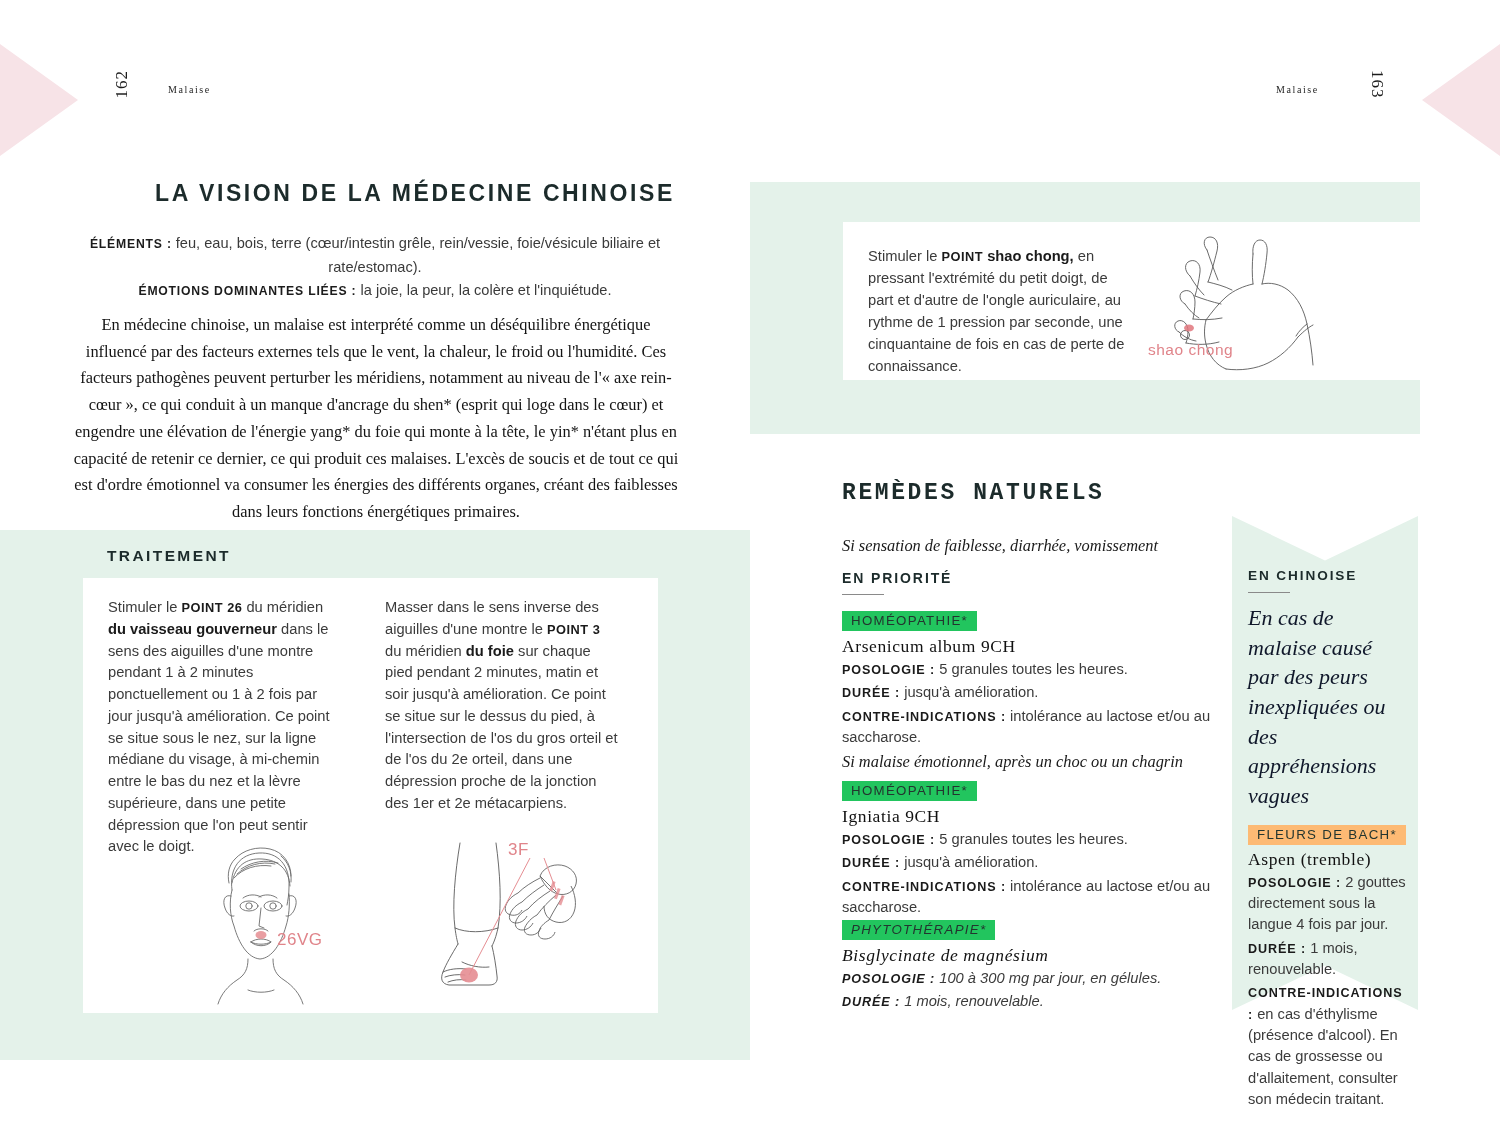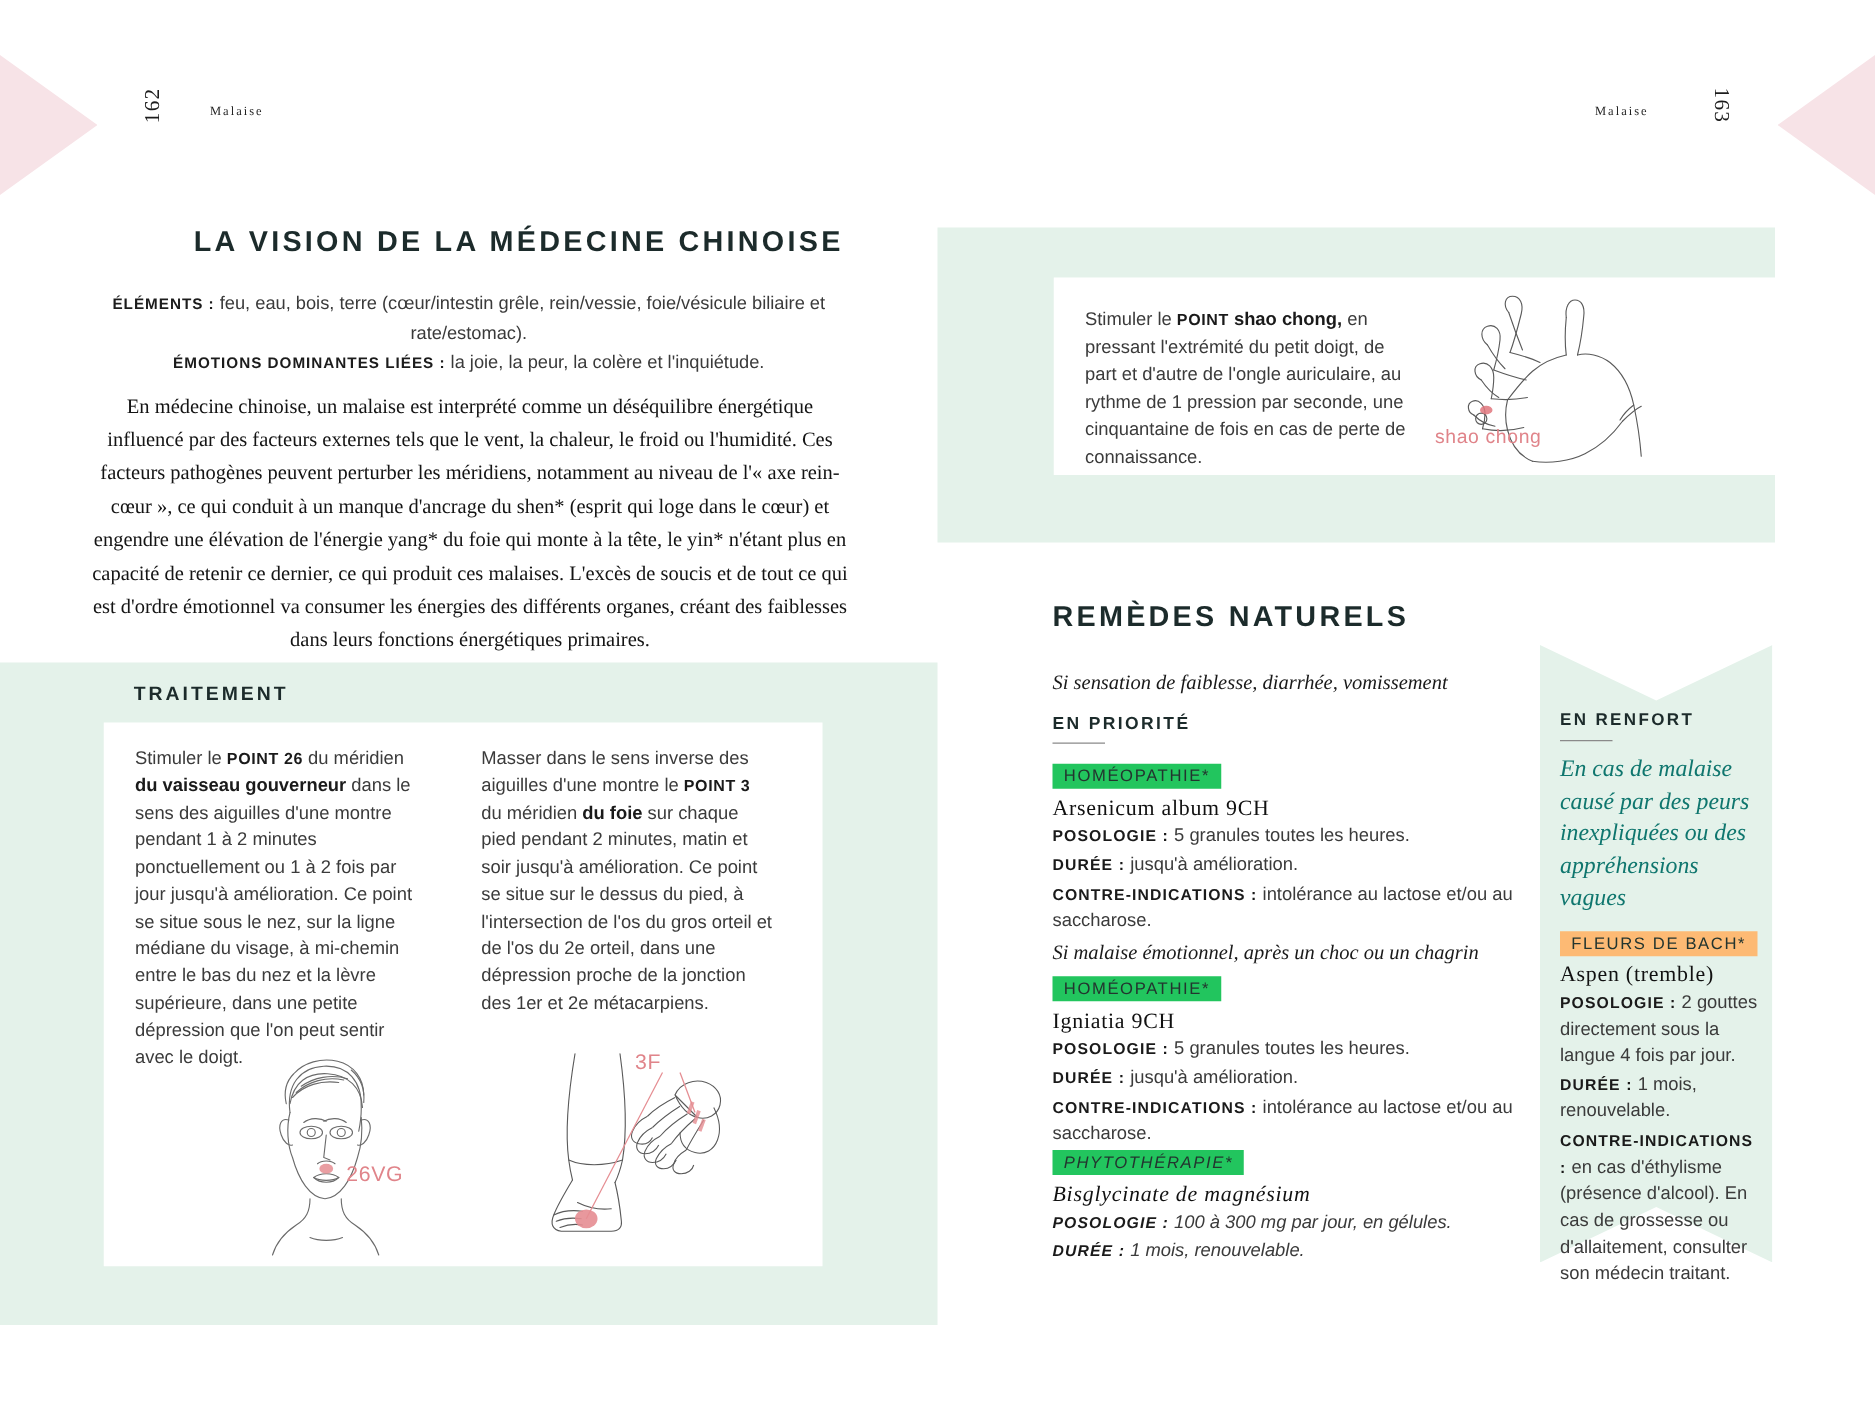--- a/index.html
+++ b/index.html
@@ -61,20 +61,21 @@
     letter-spacing: 2.6px;
     color: #1c2b2b;
   }
   #title-vision {
     position: absolute; left: 155px; top: 180px;
     font-size: 23px;
   }
   #title-remedes {
     position: absolute; left: 842px; top: 480px;
     font-size: 23px;
+    font-family: Liberation Mono, monospace;
   }
   #title-traitement {
     position: absolute; left: 107px; top: 547px;
     font-size: 15.5px; letter-spacing: 2.4px;
   }
 
   
   .intro {
     position: absolute; left: 80px; top: 232px; width: 590px;
     text-align: center;
@@ -155,21 +156,21 @@
   }
   #renfort-inner {
     position: absolute; left: 1248px; top: 568px; width: 158px;
   }
   #renfort-inner .title {
     font-weight: 700; font-size: 13.6px; letter-spacing: 1.9px; color: #1c2b2b;
   }
   #renfort-inner .rule2 { height: 1px; width: 42px; background: #8a8a8a; margin: 9px 0 10px 0; }
   #renfort-inner .cond2 {
     font-family: "Liberation Serif", serif;
-    font-style: italic; font-size: 19px; line-height: 1.35; color: #0f766e;
+    font-style: italic; font-size: 22px; line-height: 1.35; color: #0f172a;
   }
   #renfort-inner .rname2 {
     font-family: "Liberation Serif", serif;
     font-size: 17.5px; letter-spacing: .6px; color: #111; margin-top: 4px;
   }
   #renfort-inner .line2 {
     font-size: 14.7px; line-height: 1.45; color: #3b3b3b; margin-top: 2px;
   }
   #renfort-inner .line2 b {
     font-weight: 700; font-size: 12.6px; letter-spacing: .9px; color: #1a1a1a;
@@ -368,21 +369,21 @@
     <div class="line">
       <b>POSOLOGIE :</b><span> 100 à 300 mg par jour, en gélules.</span>
     </div>
     <div class="line">
       <b>DURÉE :</b><span> 1 mois, renouvelable.</span>
     </div>
   </div>
 
   <div id="ribbon-renfort"></div>
   <div id="renfort-inner">
-    <div class="title">EN RENFORT</div>
+    <div class="title">EN CHINOISE</div>
     <div class="rule2"></div>
     <div class="cond2">En cas de malaise causé par des peurs inexpliquées ou des appréhensions vagues</div>
     <div style="margin-top:14px;">
       <span class="tag white">FLEURS DE BACH*</span>
     </div>
     <div class="rname2">Aspen (tremble)</div>
     <div class="line2">
       <b>POSOLOGIE :</b><span> 2 gouttes directement sous la langue 4 fois par jour.</span>
     </div>
     <div class="line2">

